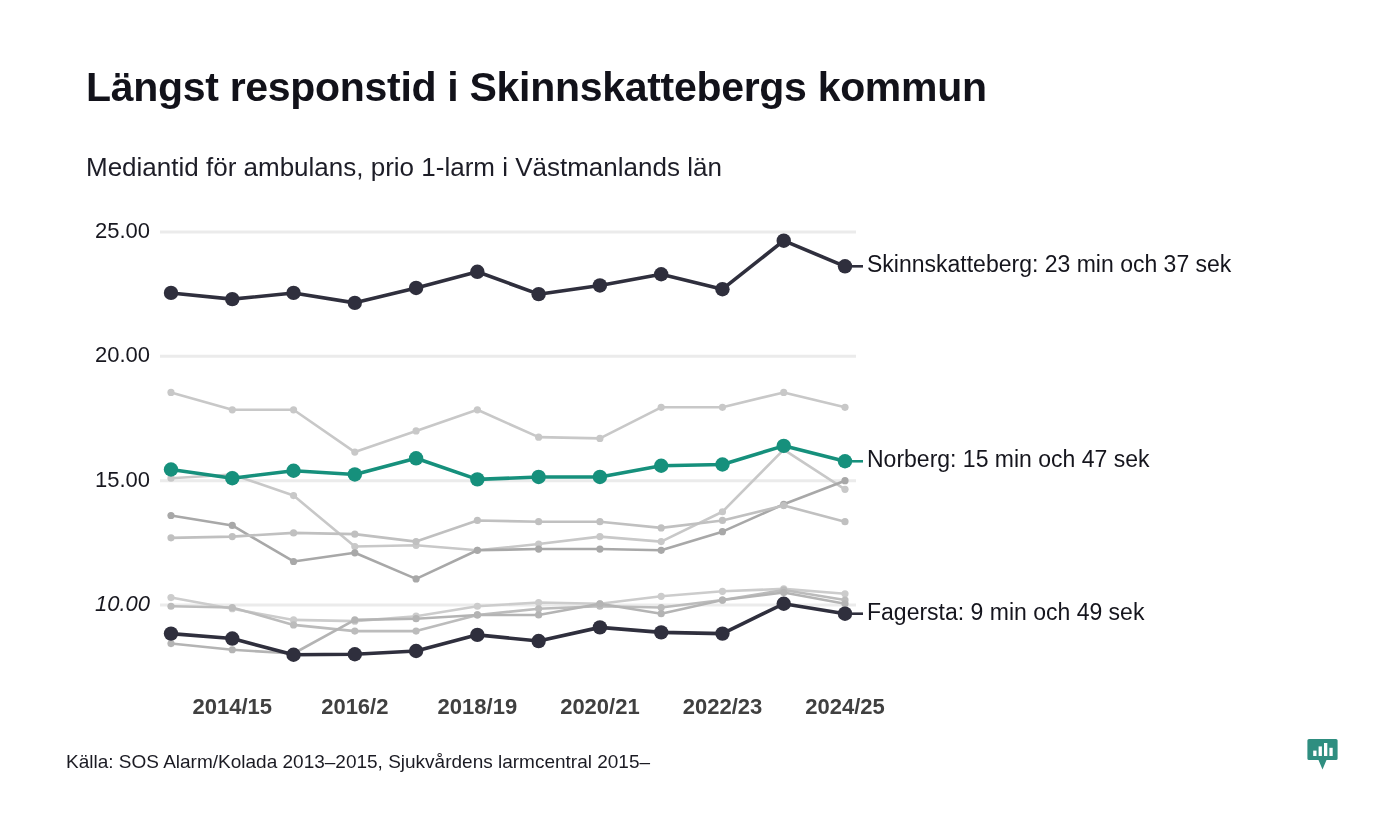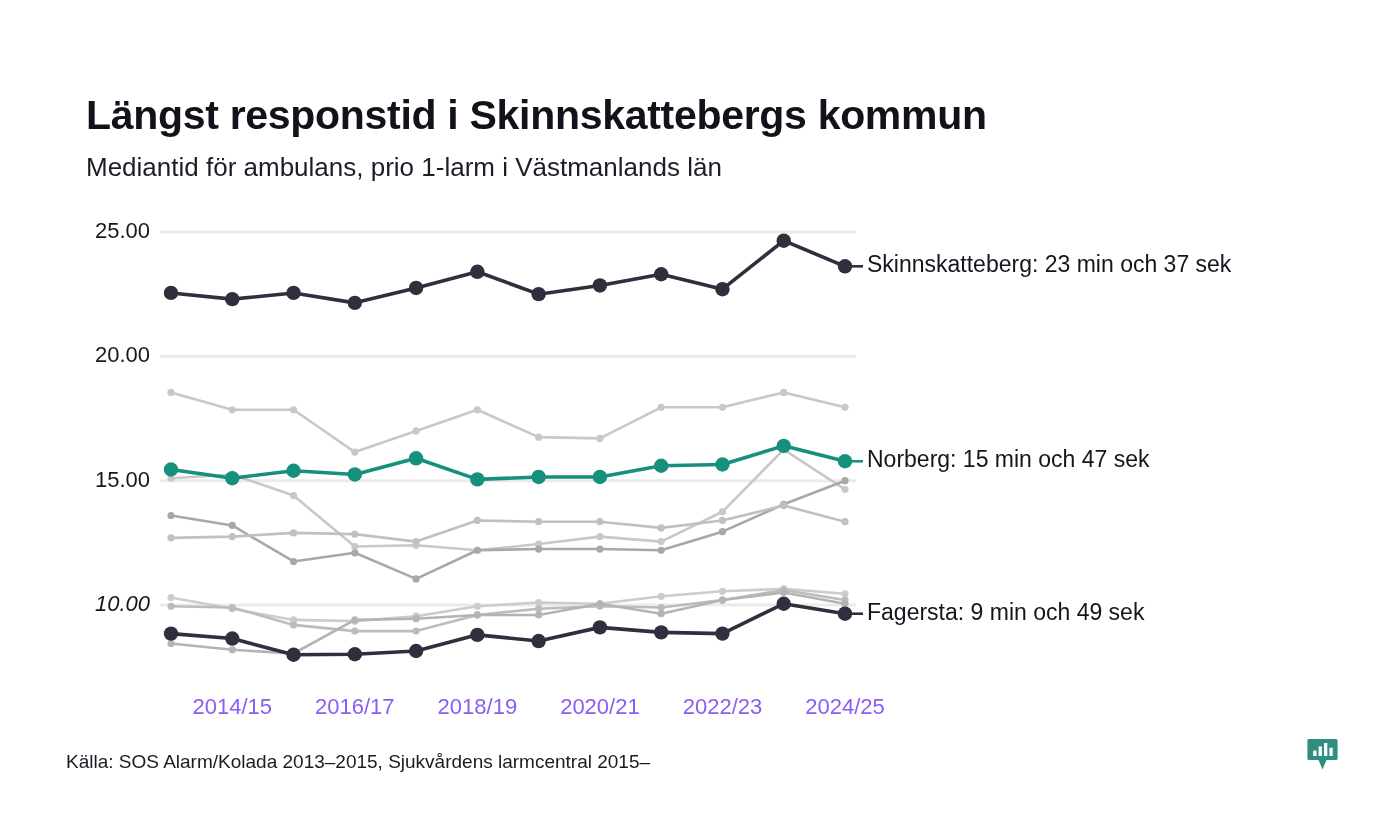--- a/index.html
+++ b/index.html
@@ -17,21 +17,20 @@
   #page { position: relative; width: 1400px; height: 840px; background:#fff; }
 
   .title {
     position: absolute;
     left: 86px; top: 64px;
     font-size: 41px;
     font-weight: 700;
     letter-spacing: -0.3px;
     color: #12121a;
     white-space: nowrap;
-    margin-top: 28px;
   }
   .subtitle {
     position: absolute;
     left: 86px; top: 152px;
     font-size: 26px;
     font-weight: 400;
     color: #1d1d27;
     white-space: nowrap;
   }
 
@@ -47,24 +46,25 @@
     position: absolute;
     font-size: 22px;
     color: #17171f;
     text-align: right;
     width: 110px;
     white-space: nowrap;
   }
   .xtick {
     position: absolute;
     font-size: 22px;
-    color: #8b5cf6;
+    color: #404040;
     text-align: center;
     white-space: nowrap;
     transform: translateX(-50%);
+    font-weight: bold;
   }
 
   .series-label {
     position: absolute;
     font-size: 23px;
     color: #15151d;
     white-space: nowrap;
   }
 
   .source {
@@ -263,21 +263,21 @@
   </div>
 
   <div id="ytick-layer">
       <div class="ytick" style="left: 40px; top: 218px;">25.00</div>
       <div class="ytick" style="left: 40px; top: 342.333px;">20.00</div>
       <div class="ytick" style="left: 40px; top: 466.667px;">15.00</div>
       <div class="ytick" style="left: 40px; top: 591px; font-style: italic;">10.00</div>
     </div>
   <div id="xtick-layer">
       <div class="xtick" style="left: 232.273px; top: 694px;">2014/15</div>
-      <div class="xtick" style="left: 354.818px; top: 694px;">2016/17</div>
+      <div class="xtick" style="left: 354.818px; top: 694px;">2016/2</div>
       <div class="xtick" style="left: 477.364px; top: 694px;">2018/19</div>
       <div class="xtick" style="left: 599.909px; top: 694px;">2020/21</div>
       <div class="xtick" style="left: 722.455px; top: 694px;">2022/23</div>
       <div class="xtick" style="left: 845px; top: 694px;">2024/25</div>
     </div>
   <div id="serieslabel-layer">
       <div class="series-label" style="left: 867px; top: 251.316px;">Skinnskatteberg: 23 min och 37 sek</div>
       <div class="series-label" style="left: 867px; top: 446.271px;">Norberg: 15 min och 47 sek</div>
       <div class="series-label" style="left: 867px; top: 598.703px;">Fagersta: 9 min och 49 sek</div>
     </div>

